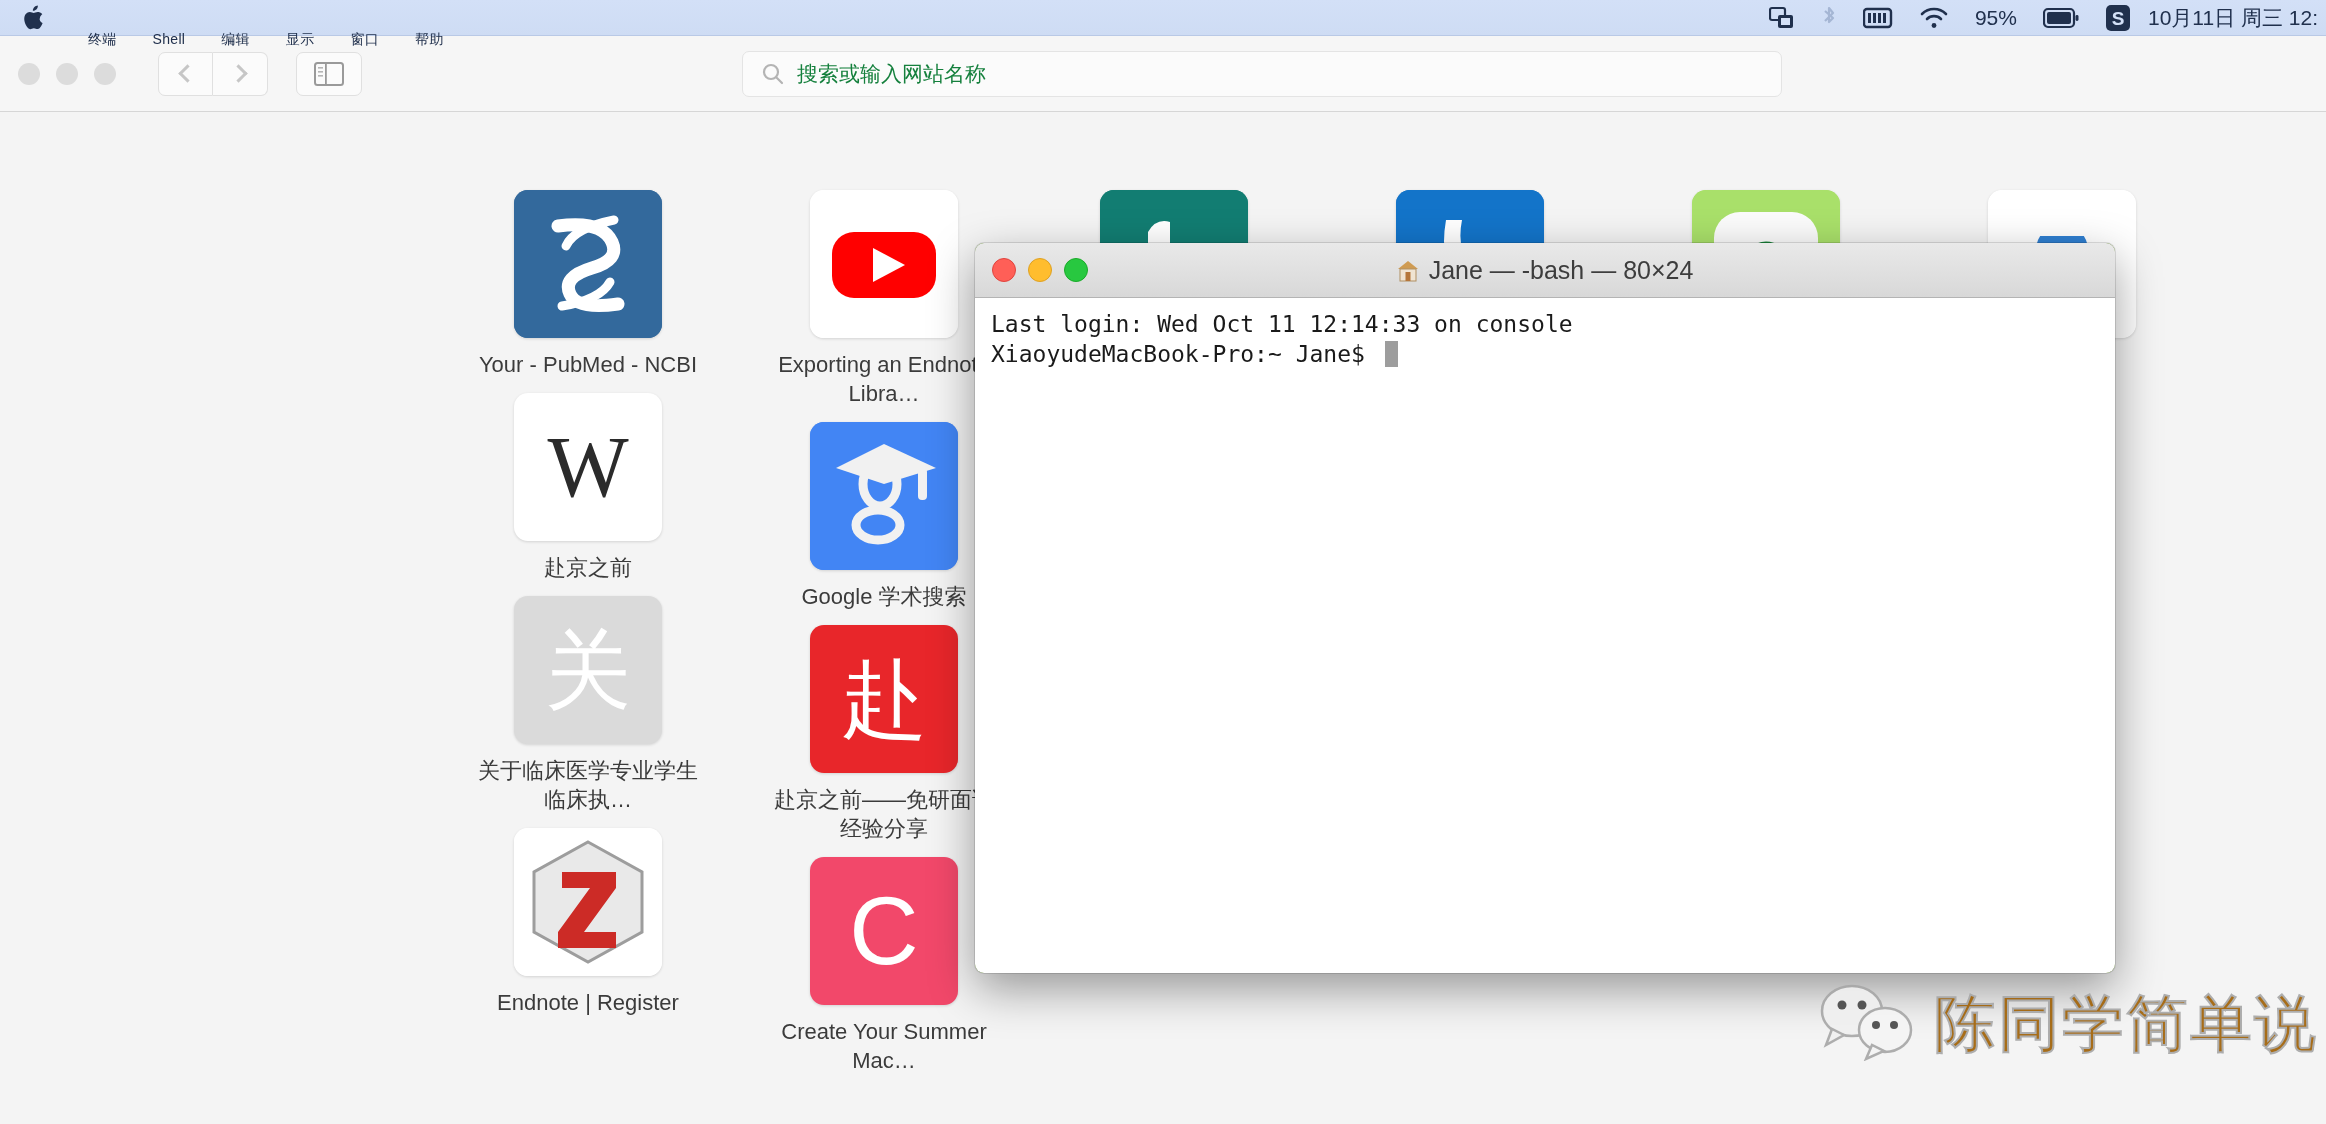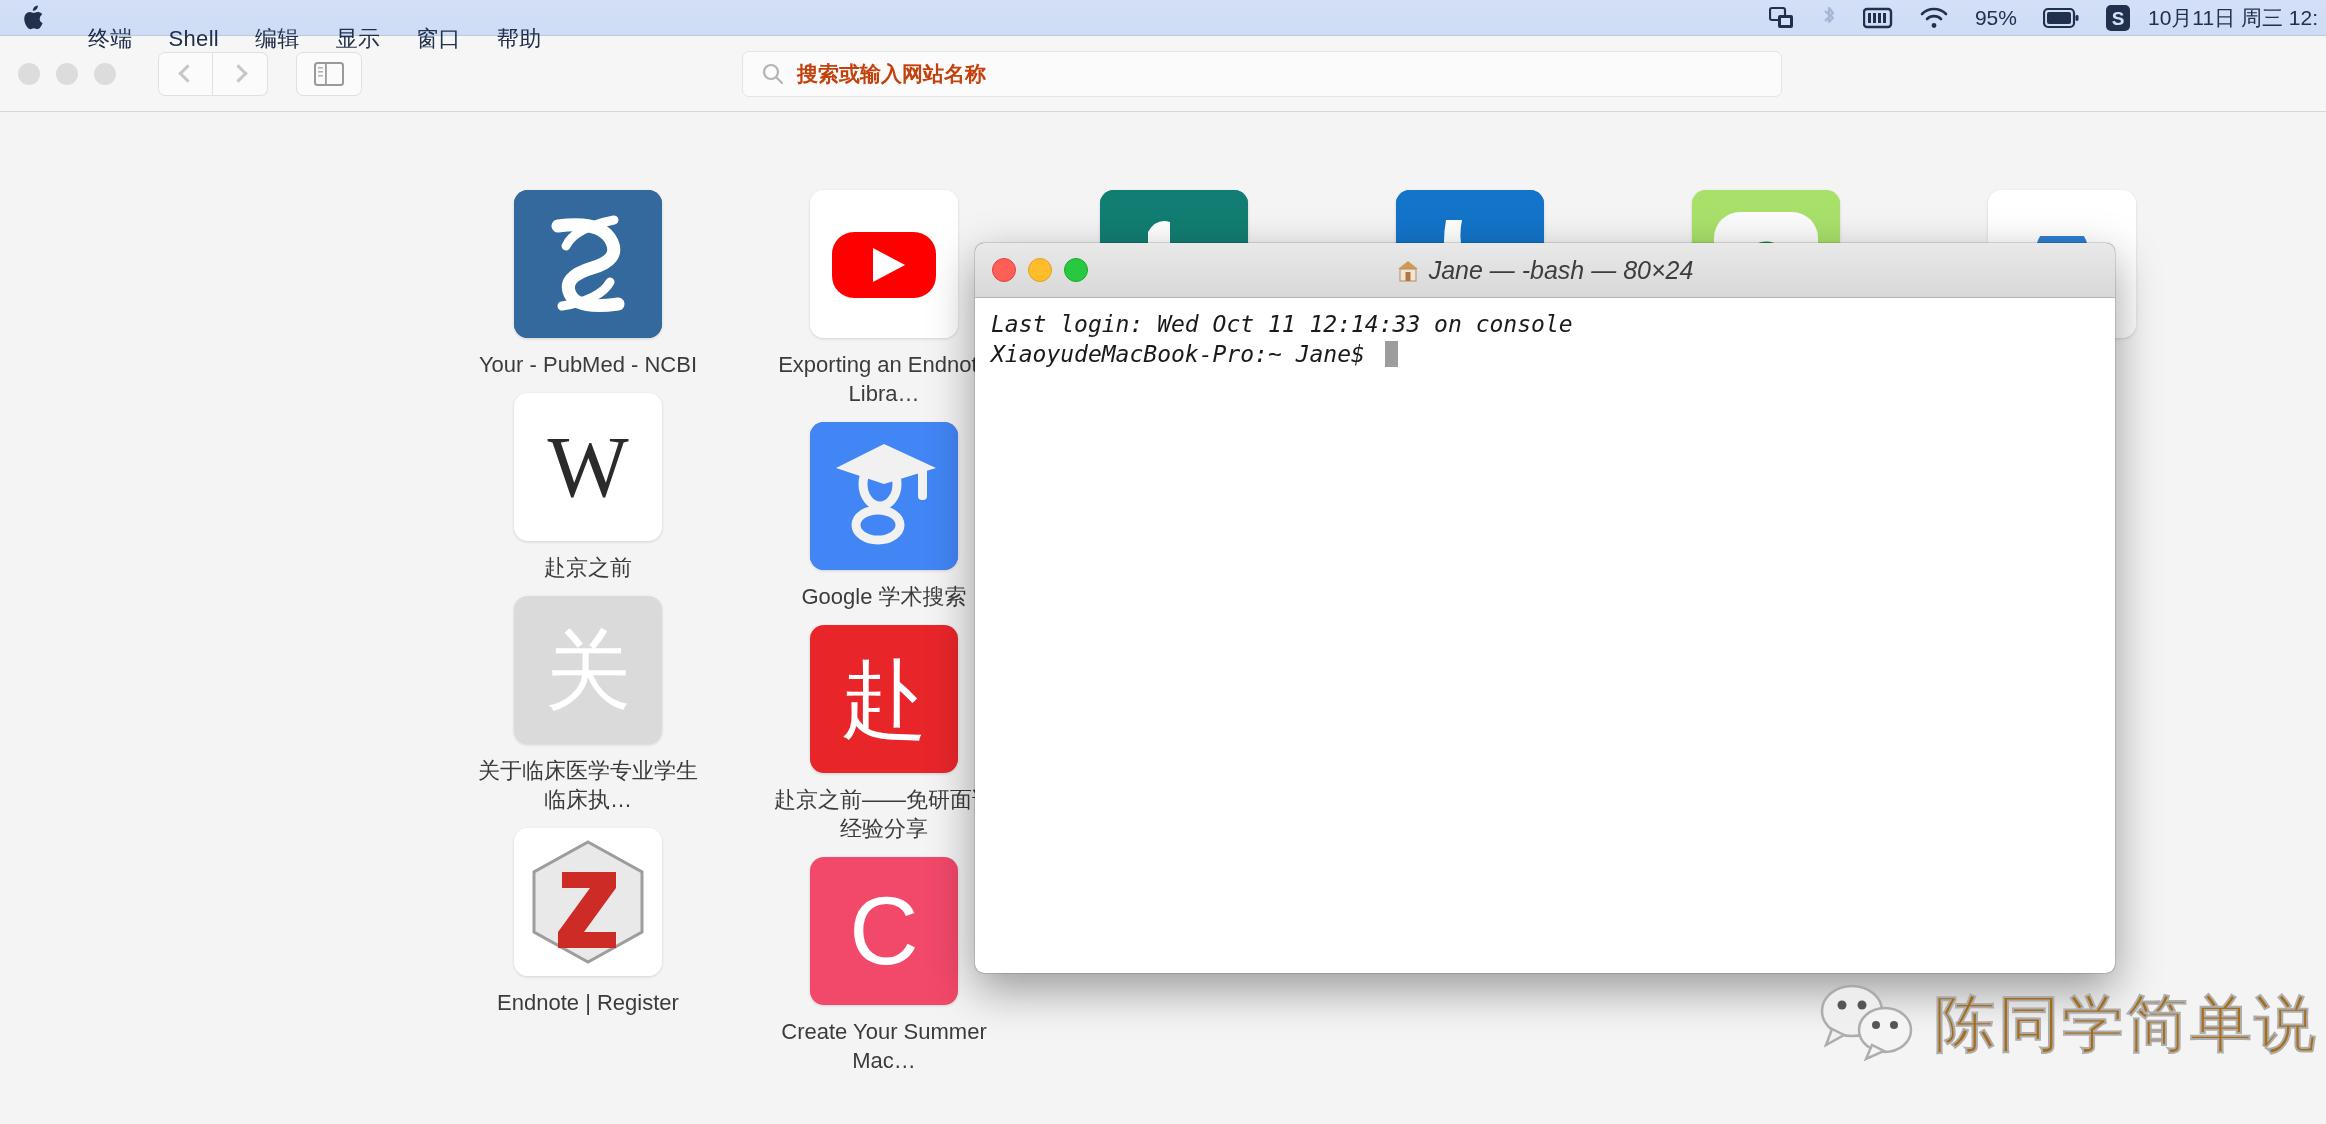--- a/index.html
+++ b/index.html
@@ -15,21 +15,21 @@
   #menubar {
     position: absolute; top:0; left:0; width:2326px; height:36px;
     background: linear-gradient(180deg,#d3e0f7 0%, #cedcf4 100%);
     display:flex; align-items:center;
     border-bottom: 1px solid #b9c9e6;
     z-index: 50;
   }
   #menubar-left { display:flex; align-items:center; height:100%; padding-left: 22px; }
   .apple-logo { width: 22px; height: 26px; margin-right: 26px; position:relative; display:block; }
   .menu-item {
-    color:#20304d; font-size:22px; padding:0 18px; line-height:36px;
+    color:#20304d; font-size:14px; padding:0 18px; line-height:36px;
     white-space:nowrap; letter-spacing:0.3px;margin-top:43px;
   }
   #menubar-right { margin-left:auto; display:flex; align-items:center; height:100%; padding-right: 8px; }
   .status-item { margin: 0 13px; display:flex; align-items:center; color:#20304d; }
   .status-text { font-size:21px; color:#20304d; white-space:nowrap; }
   #clock-text { font-size:21px; color:#20304d; white-space:nowrap; margin-left:4px; }
 
   
   #toolbar {
     position:absolute; top:36px; left:0; width:2326px; height:76px;
@@ -50,21 +50,21 @@
   .chev.r { transform: rotate(45deg); margin-right:4px; }
   #sidebar-btn {
     margin-left:28px; width:66px; height:44px; border:1px solid #e0e0e0;
     border-radius:7px; background:#fbfbfb; display:flex; align-items:center; justify-content:center;
   }
   #urlbar-wrap { position:absolute; left:742px; width:1040px; display:flex; }
   #urlbar {
     width:1040px; height:46px; border:1px solid #e4e4e4; border-radius:7px;
     background:#fbfbfb; display:flex; align-items:center; padding-left:18px;
   }
-  #urlbar-placeholder { color:#c2410c; font-size:21px; margin-left:12px;font-weight:bold; }
+  #urlbar-placeholder { color:#15803d; font-size:21px; margin-left:12px; }
 
   
   #favorites {
     position:absolute; top:112px; left:0; width:2326px; height:1012px;
     background:#f4f4f4; overflow:hidden;
   }
   #fav-title {
     text-align:center; color:#8c8c8c; font-size:24px;
     padding-top: 30px; letter-spacing:1px;
   }
@@ -100,21 +100,21 @@
   .glyph-c { color:#ffffff; font-size:96px; font-weight:300; line-height:1; font-family:"Liberation Sans",sans-serif;}
 
   
   #fav-hidden-row { position:absolute; top:78px; left:1026px; display:flex; }
   .hidden-col { width:296px; }
 
   
   #terminal {
     position:absolute; left:975px; top:243px; width:1140px; height:730px;
     border-radius:9px; box-shadow:0 16px 46px rgba(0,0,0,0.38), 0 0 0 1px rgba(0,0,0,0.12);
-    overflow:hidden; z-index:30; background:#4d7c0f;font-style:italic;
+    overflow:hidden; z-index:30; background:#4d7c0f;
   }
   #term-titlebar {
     height:55px; background:linear-gradient(180deg,#e9e9e9 0%,#d8d8d8 100%);
     border-bottom:1px solid #b4b4b4; display:flex; align-items:center; position:relative;
   }
   #term-lights { display:flex; padding-left:17px; }
   .tlight { width:24px; height:24px; border-radius:50%; margin-right:12px; }
   .tl-red { background:#ff5f57; border:1px solid #e0443e; }
   .tl-yel { background:#ffbd2e; border:1px solid #dea123; }
   .tl-grn { background:#28c840; border:1px solid #1aab29; }

